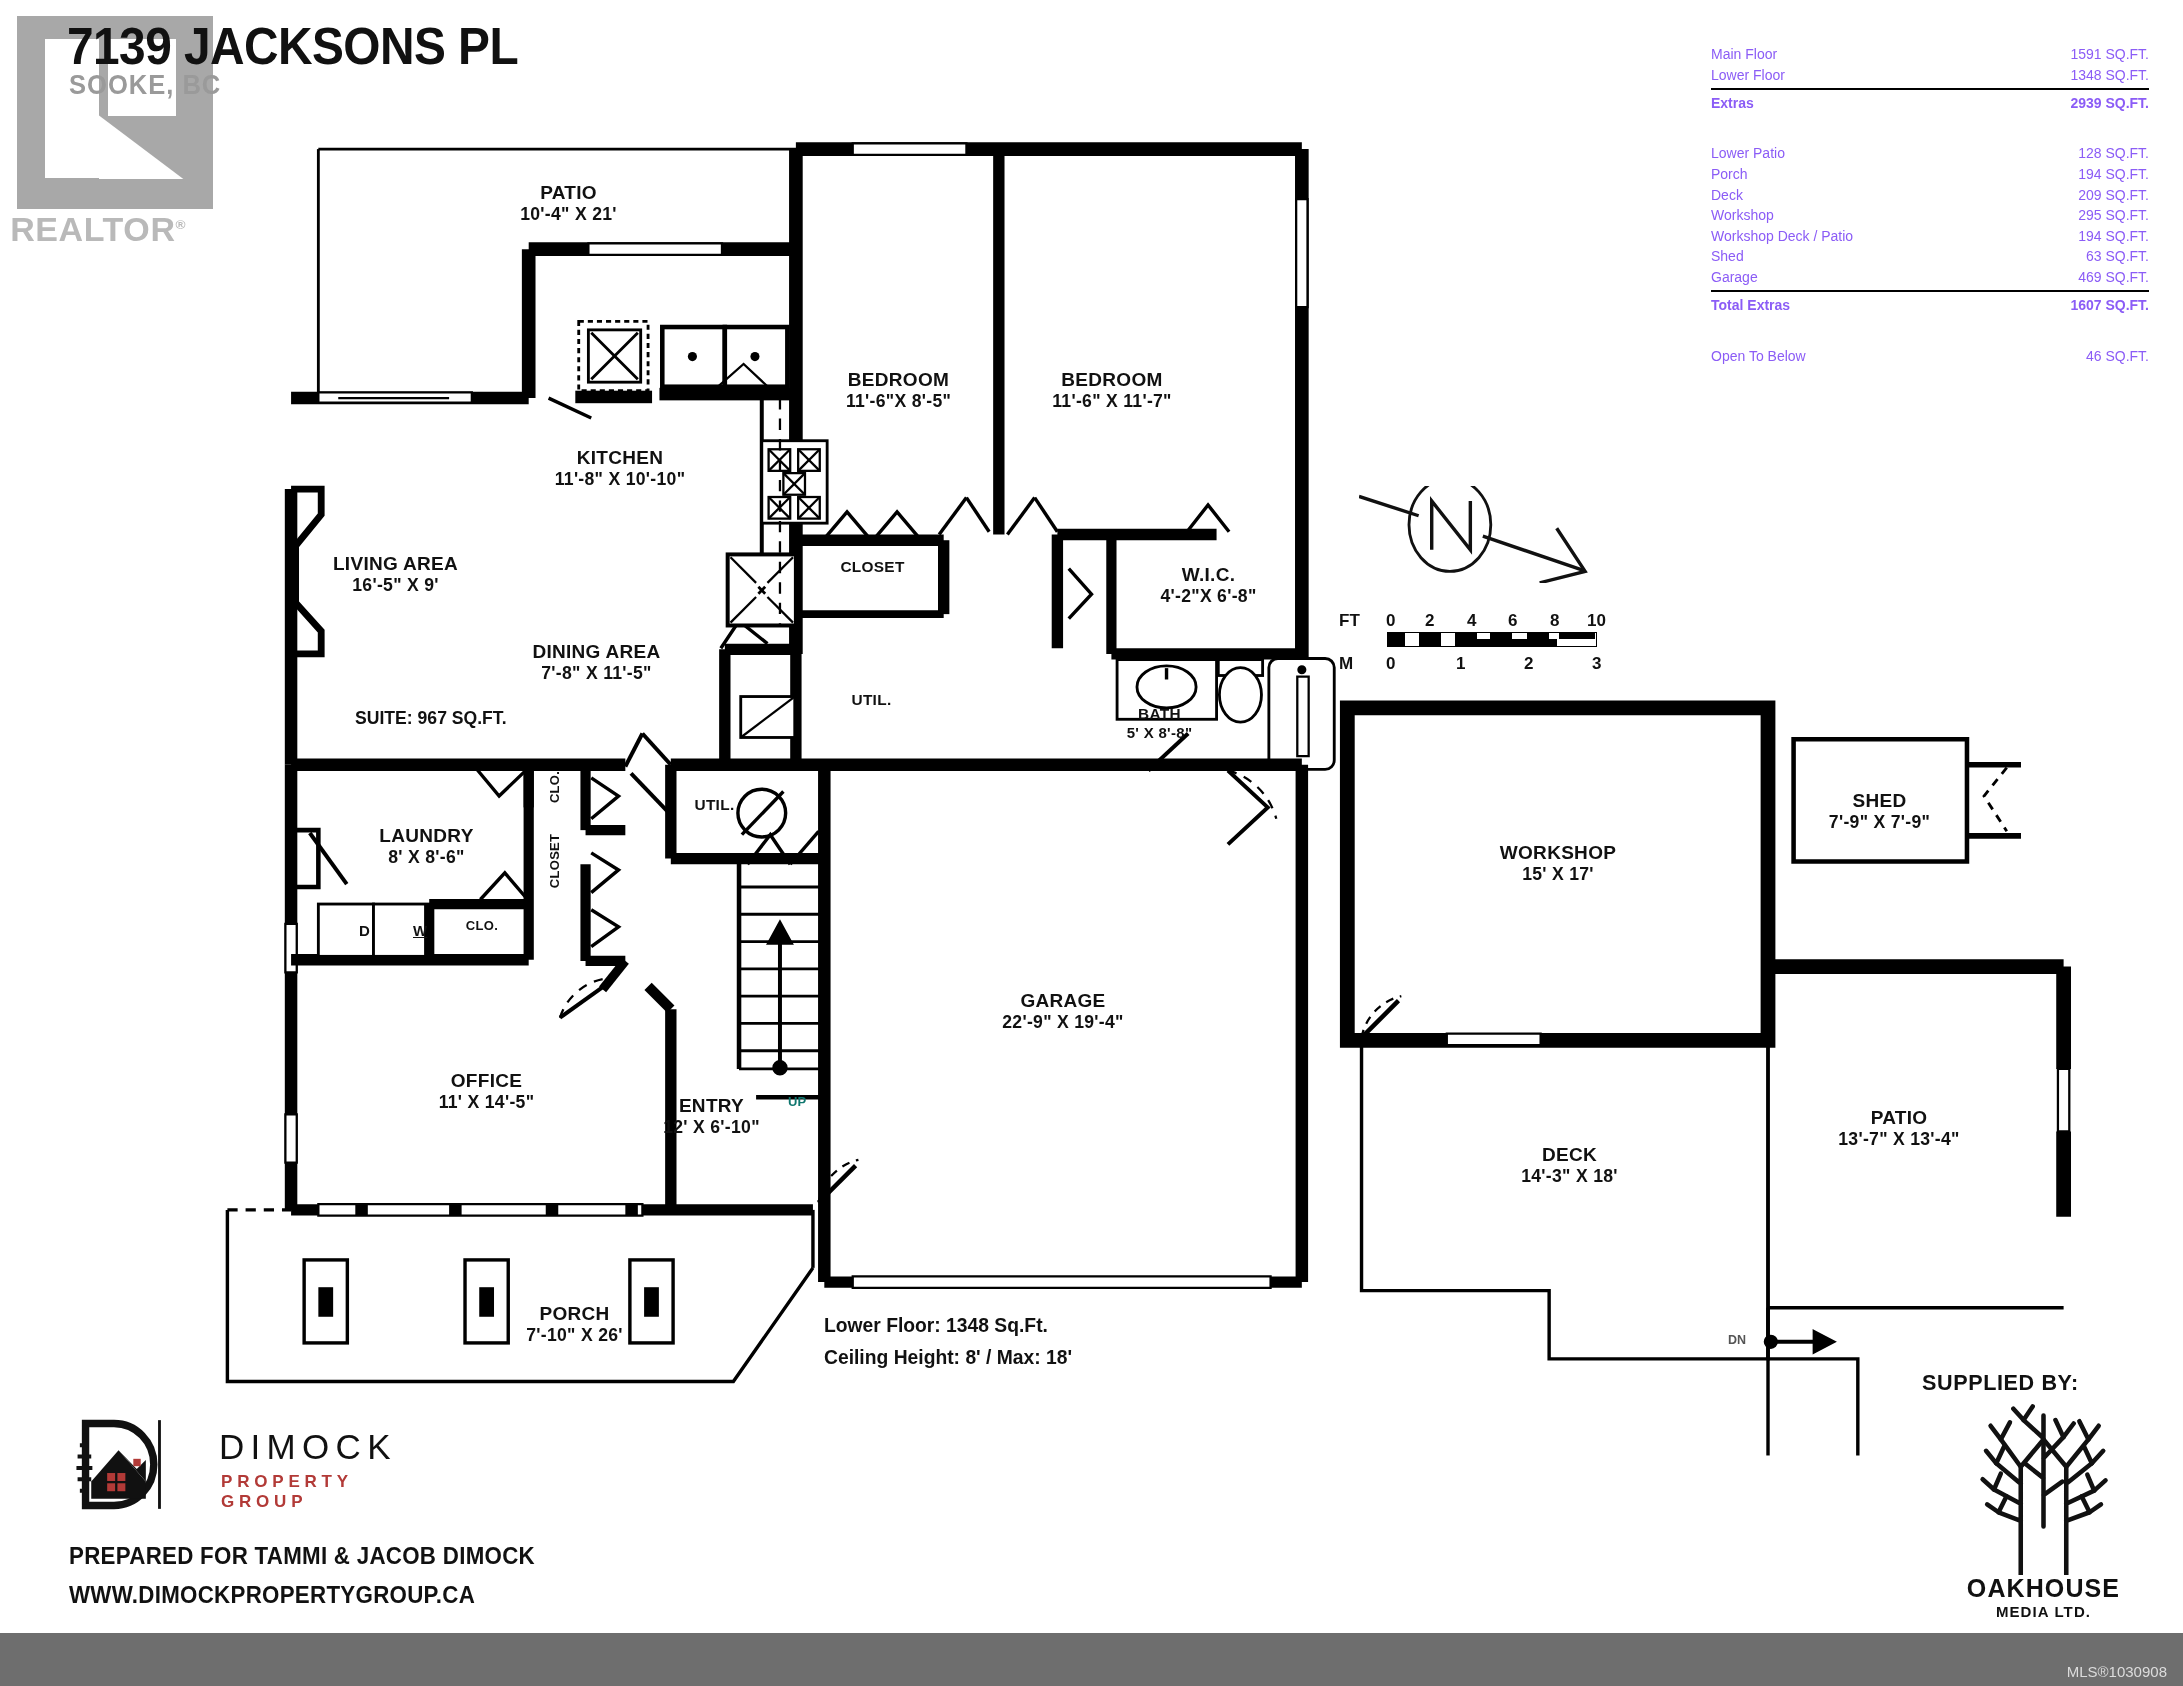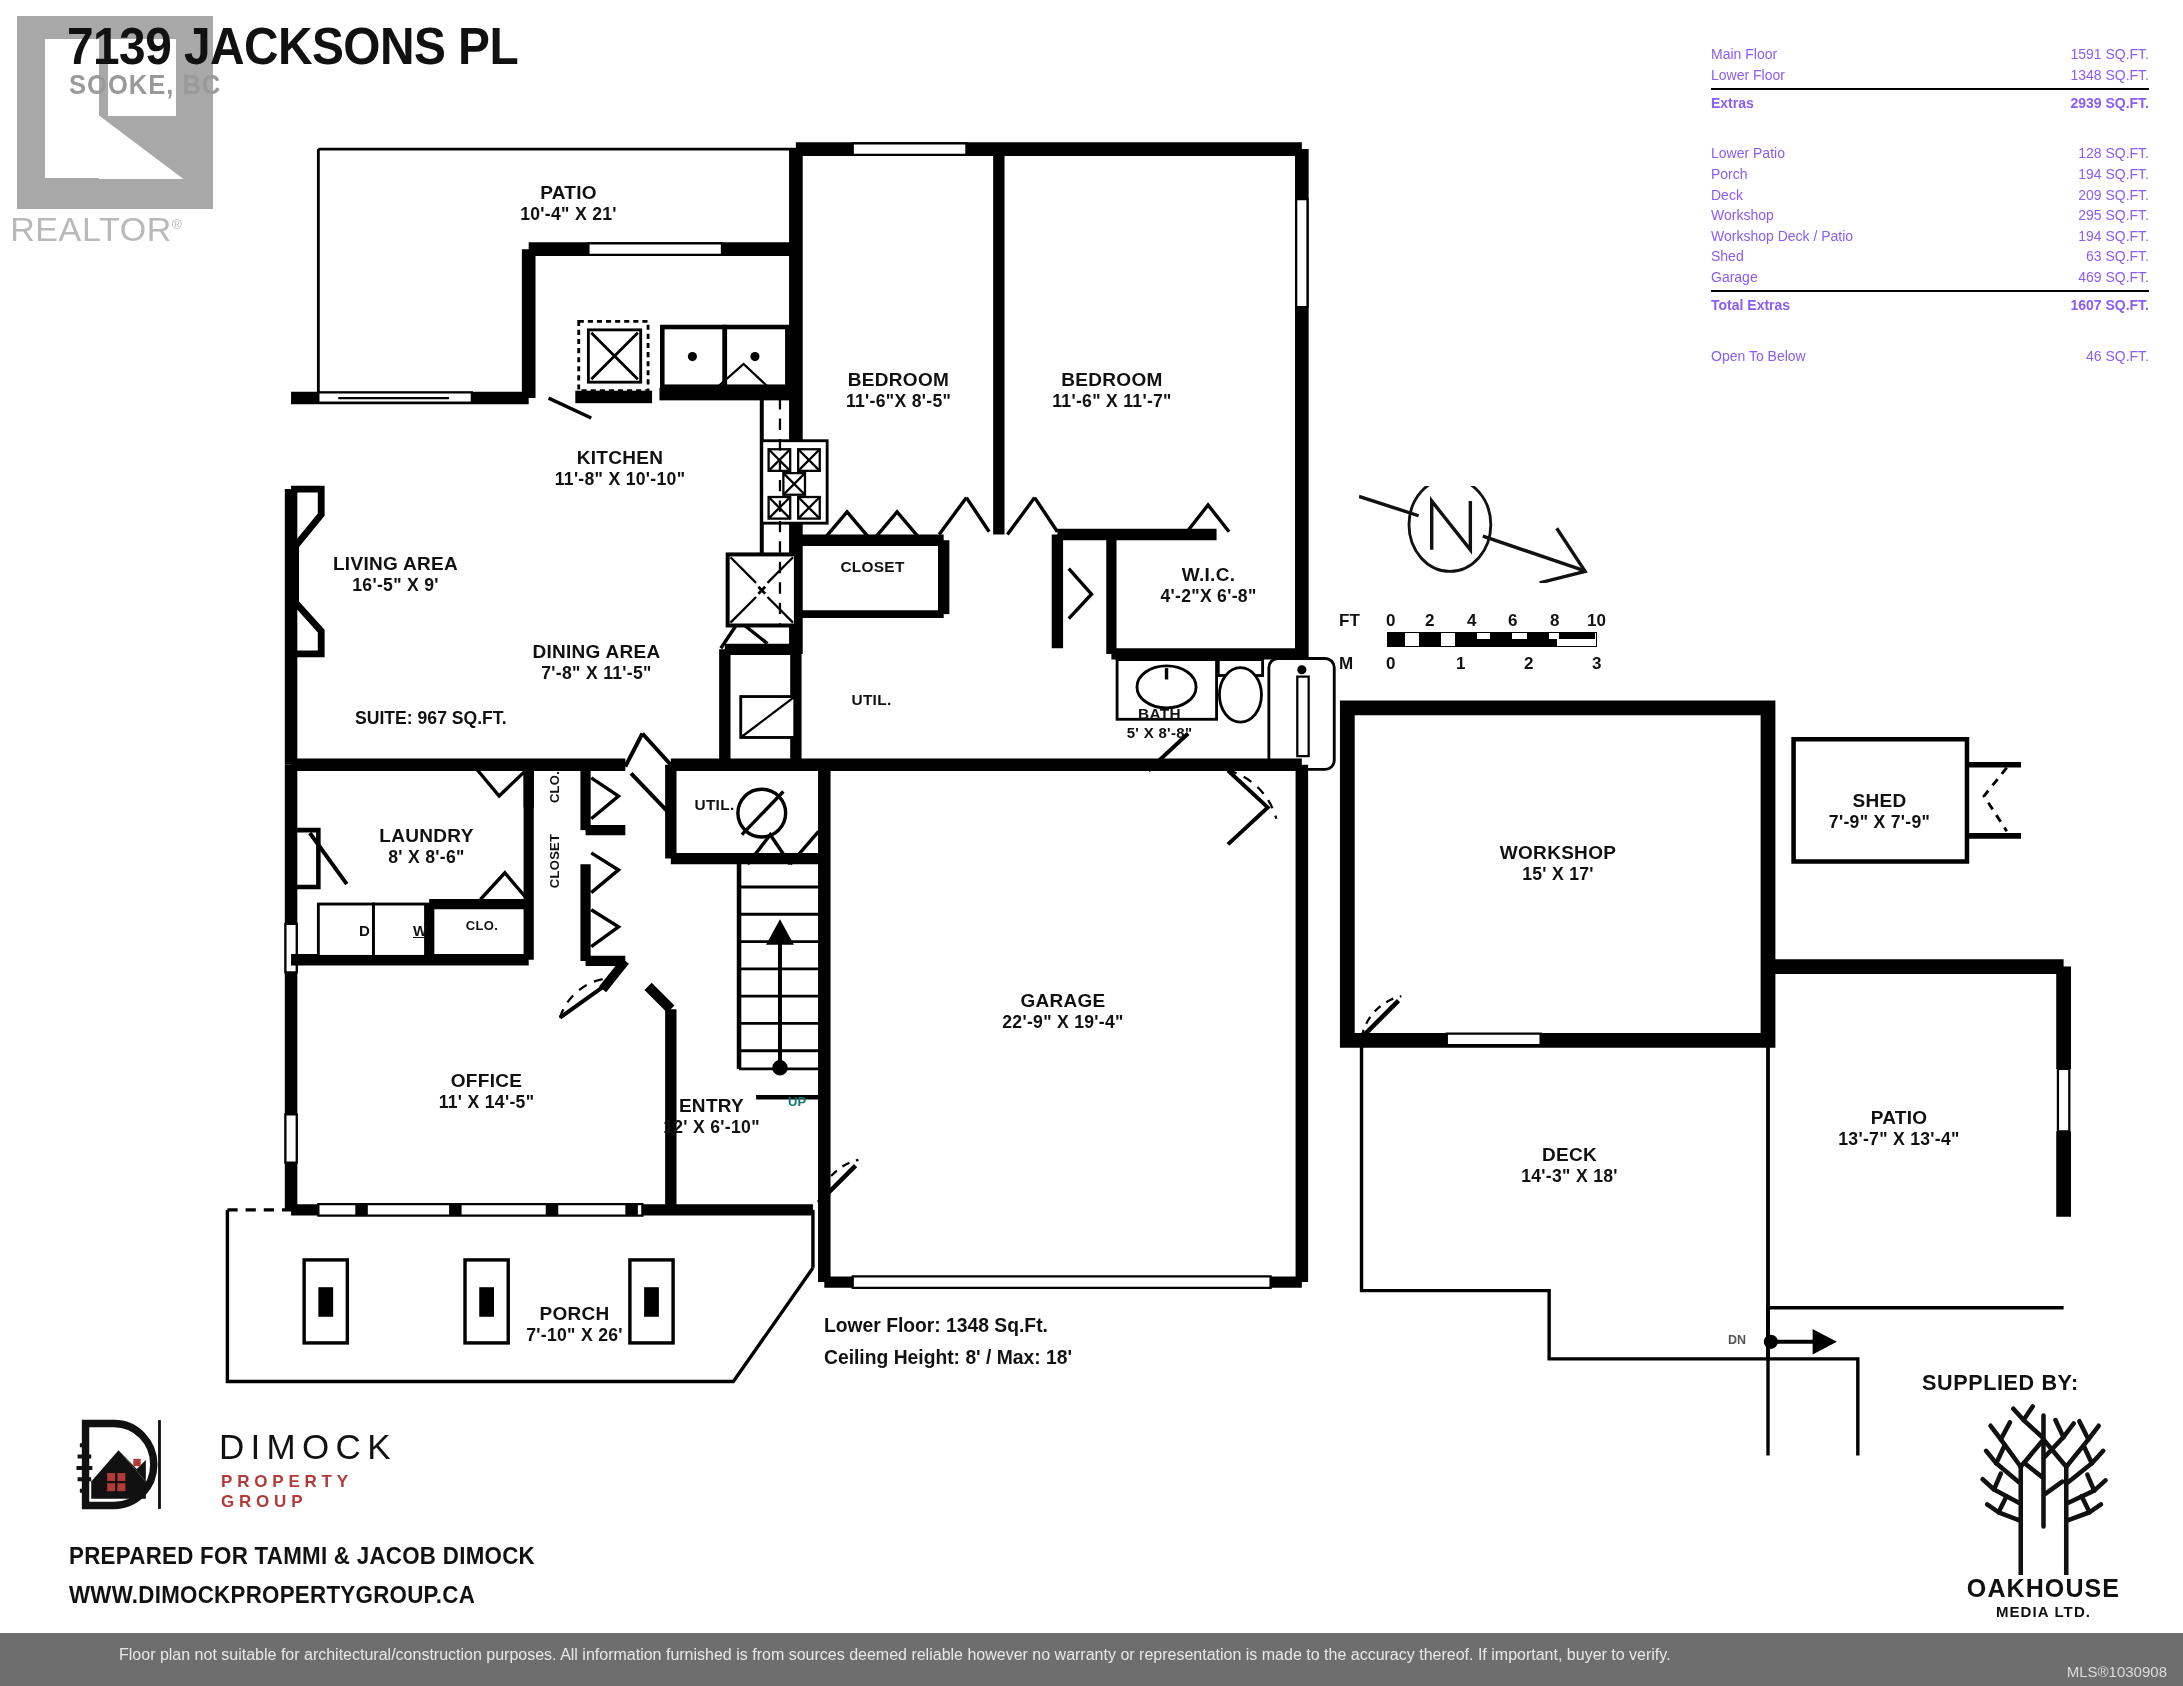--- a/index.html
+++ b/index.html
@@ -18,21 +18,21 @@
   .vert{transform:rotate(-90deg);transform-origin:center center;}
 
   
   #realtor-watermark{position:absolute;left:5.7px;top:10.2px;width:222px;height:244px;}
   #rw-sq{position:absolute;left:11.4px;top:5.7px;width:196px;height:193px;background:#a8a8a8;}
   #rw-inner1{position:absolute;left:39px;top:28.4px;width:54px;height:139px;background:#fff;}
   #rw-inner2{position:absolute;left:102px;top:28.4px;width:68px;height:77px;background:#fff;}
   #rw-leg{position:absolute;left:93px;top:105px;width:85px;height:64px;background:#fff;
           clip-path:polygon(0 0,100% 100%,0 100%);}
   #rw-text{position:absolute;left:4.5px;top:200px;font-size:34px;color:#b9b9b9;
-           font-weight:normal;letter-spacing:0.6px;}
+           font-weight:bold;letter-spacing:0.6px;}
   #rw-text sup{font-size:13.6px;}
 
   #addr{position:absolute;left:67px;top:16px;font-size:52px;font-weight:bold;
         letter-spacing:-0.6px;font-family:"Liberation Sans",sans-serif;
         transform:scaleX(.92);transform-origin:left top;}
   #city{position:absolute;left:69px;top:68px;font-size:28.4px;font-weight:bold;
         color:#9a9a9a;letter-spacing:1.1px;transform:scaleX(.9);transform-origin:left top;}
 
   
   #area-table{position:absolute;left:1711px;top:44px;width:438px;}
@@ -584,16 +584,15 @@
         <path d="M110 28 L92 8 M110 28 L126 4 M180 58 L198 34 M180 58 L166 28"></path>
         <path d="M105 110 L145 62 M185 110 L145 62"></path>
       </g>
     </svg>
   </div>
   <div id="oak-name">OAKHOUSE</div>
   <div id="oak-sub">MEDIA LTD.</div>
 </div>
 
 <div id="disclaimer-bar">
-  <div id="disclaimer">Floor plan not suitable for architectural/construction purposes. All information furnished is from sources deemed reliable however no warranty or representation is made to the accuracy thereof. If important, buyer to verify.</div>
   <div id="mls">MLS®1030908</div>
 </div>
 
 
 </body></html>

